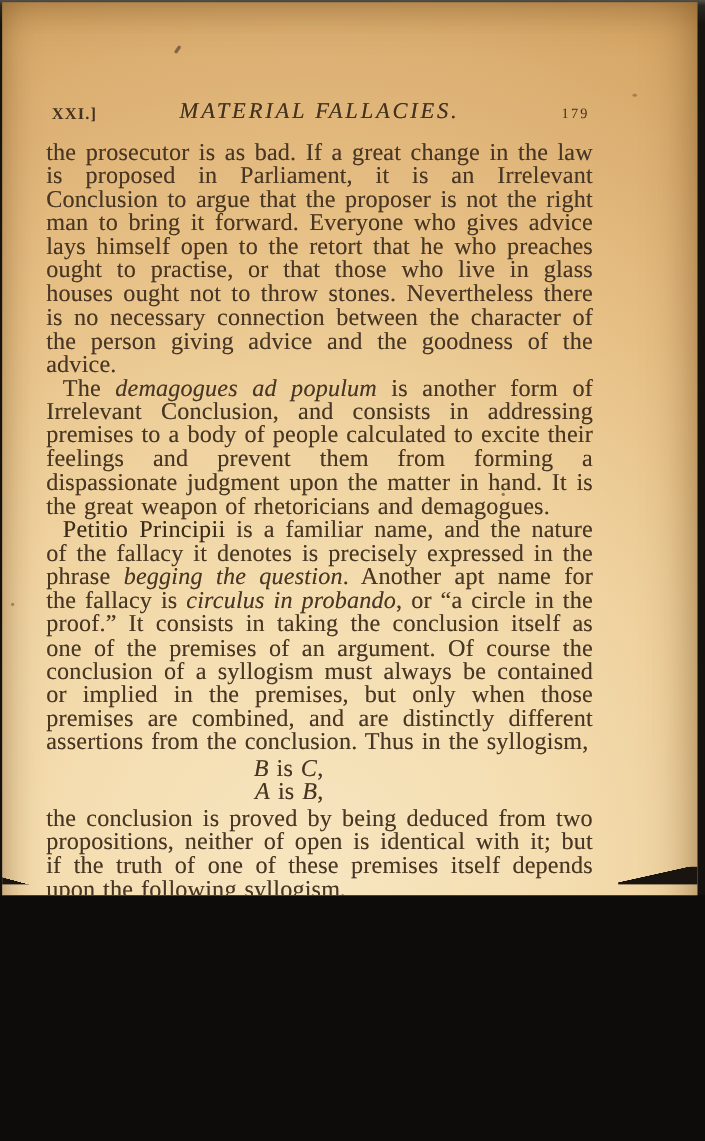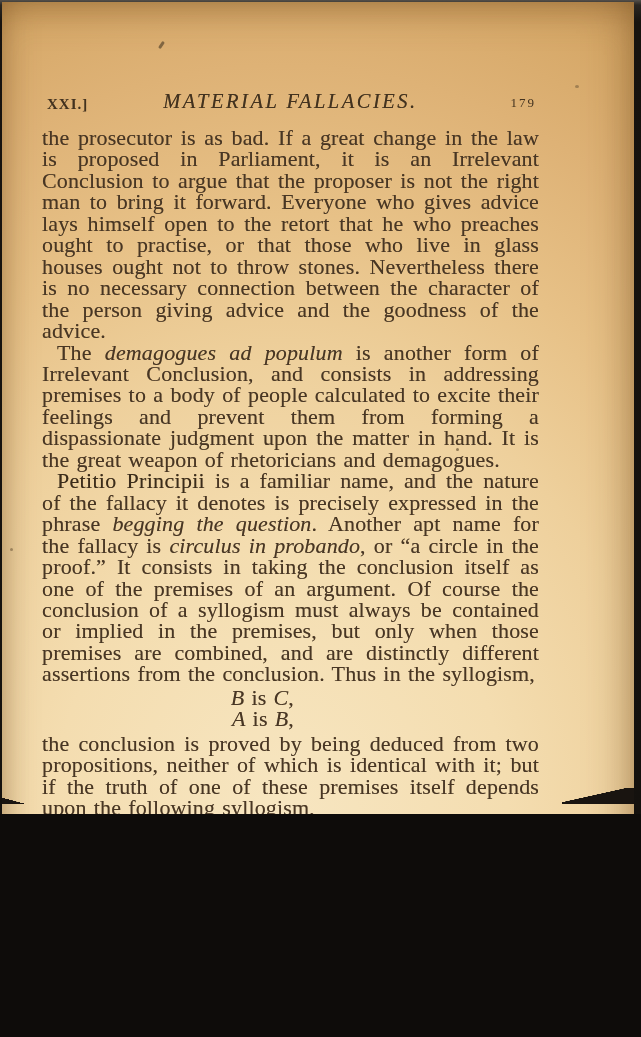--- a/index.html
+++ b/index.html
@@ -92,21 +92,21 @@
     </div>
 
     <div class="body">
         <p class="para"><span>the prosecutor is as bad.  If a great change in the law is proposed in Parliament, it is an Irrelevant Conclusion to argue that the proposer is not the right man to bring it forward.  Everyone who gives advice lays himself open to the retort that he who preaches ought to practise, or that those who live in glass houses ought not to throw stones.  Nevertheless there is no necessary connection between the character of the person giving advice and the goodness of the advice.</span></p>
         <p class="para indent"><span>The </span><span class="it">demagogues ad populum</span><span> is another form of Irrelevant Conclusion, and consists in addressing premises to a body of people calculated to excite their feelings and prevent them from forming a dispassionate judgment upon the matter in hand.  It is the great weapon of rhetoricians and demagogues.</span></p>
         <p class="para indent"><span class="bd">Petitio Principii</span><span> is a familiar name, and the nature of the fallacy it denotes is precisely expressed in the phrase </span><span class="it">begging the question</span><span>.  Another apt name for the fallacy is </span><span class="it">circulus in probando</span><span>, or “a circle in the proof.”  It consists in taking the conclusion itself as one of the premises of an argument.  Of course the conclusion of a syllogism must always be contained or implied in the premises, but only when those premises are combined, and are distinctly different assertions from the conclusion.  Thus in the syllogism,</span></p>
         <div class="verse">
           <div class="vline"><span class="it">B</span><span> is </span><span class="it">C</span><span>,</span></div>
           <div class="vline"><span class="it">A</span><span> is </span><span class="it">B</span><span>,</span></div>
         </div>
-        <p class="para"><span>the conclusion is proved by being deduced from two propositions, neither of which is identical with it; but if the truth of one of these premises itself depends upon the following syllogism,</span></p>
+        <p class="para"><span>the conclusion is proved by being deduced from two propositions, neither of open is identical with it; but if the truth of one of these premises itself depends upon the following syllogism,</span></p>
         <div class="verse">
           <div class="vline"><span class="it">C</span><span> is </span><span class="it">B</span><span>,</span></div>
           <div class="vline"><span class="it">A</span><span> is </span><span class="it">C</span><span>,</span></div>
         </div>
       </div>
 
     <div class="sig">12—2</div>
   </div>
   <div class="curl"></div>
   <div class="curl-left"></div>

